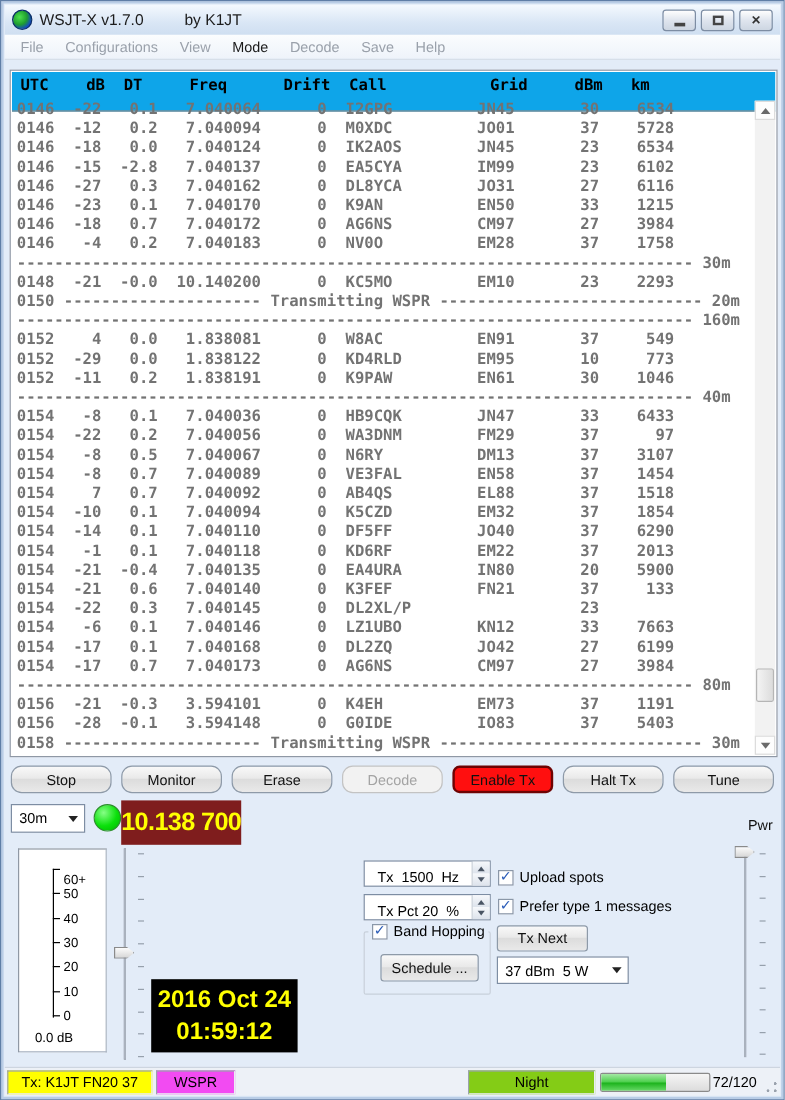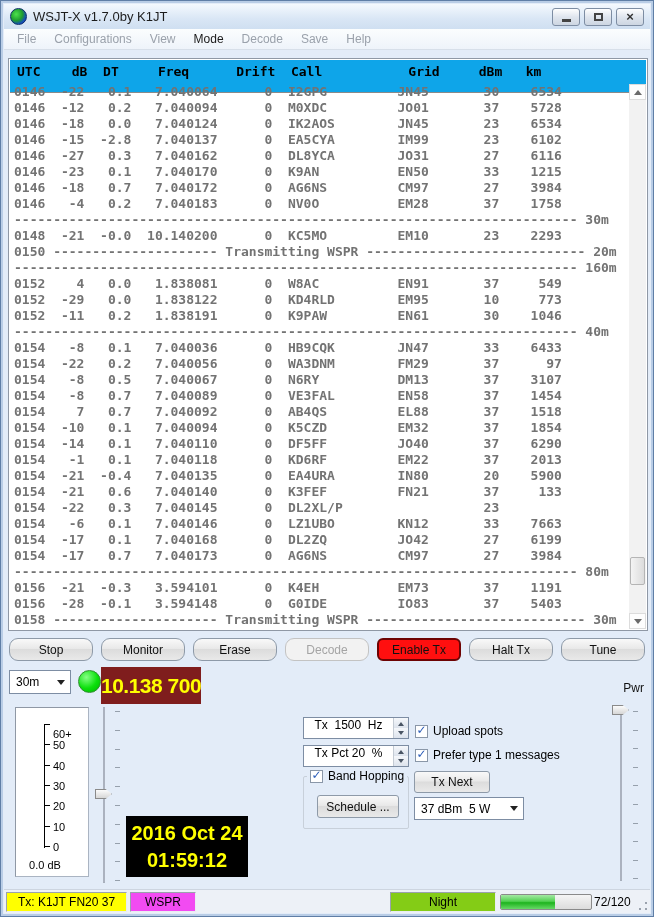--- a/index.html
+++ b/index.html
@@ -13,21 +13,21 @@
     overflow:hidden;
   }
   
   .titlebar{position:absolute;left:3px;top:3px;right:3px;height:25px;
     background:linear-gradient(#f4f9fe,#d9e6f5 60%,#cfdff1);
     display:flex;align-items:center;padding:0 6px;}
   .app-icon{width:17px;height:17px;border-radius:50%;
     background:radial-gradient(circle at 35% 35%,#4de24d,#1f9e2f 45%,#1446c8 75%,#0a2d86);
     border:1px solid #0a2d66;margin-right:6px;flex:0 0 auto;}
   .title-text{font-size:13px;color:#1c1c1c;}
-  .title-by{font-size:13px;color:#1c1c1c;}
+  .title-by{font-size:13px;color:#1c1c1c;margin-left:34px;}
   .winbtns{margin-left:auto;display:flex;gap:4px;}
   .winbtn{width:28px;height:18px;border:1px solid #7d8da3;border-radius:3px;
     background:linear-gradient(#fefefe,#dfe5ee 50%,#cdd6e2);
     display:flex;align-items:center;justify-content:center;color:#333;}
   .g-min{width:9px;height:3px;background:#444;margin-top:7px;}
   .g-max{width:9px;height:8px;border:2px solid #444;}
   .g-close{font-size:13px;font-weight:bold;line-height:1;}
   
   .menubar{position:absolute;left:3px;top:28px;right:3px;height:21px;
     background:linear-gradient(#fbfdfe,#eef3fa);
@@ -92,21 +92,21 @@
   .slider{position:absolute;}
   .sl-track{position:absolute;width:2px;background:#aeb6c2;box-shadow:inset 0 0 1px #8a93a0;}
   .sl-thumb{position:absolute;width:17px;height:10px;
     background:linear-gradient(#fbfbfb,#d7d7d7);border:1px solid #8a8a8a;
     clip-path:polygon(0 0,62% 0,100% 50%,62% 100%,0 100%);}
   .sl-tick{position:absolute;width:5px;height:1px;background:#96a0ac;}
   .audio-slider{left:94px;top:704px;width:30px;height:180px;}
   .pwr-slider{left:608px;top:698px;width:32px;height:188px;}
   
   .spinbox{position:absolute;background:#fff;border:1px solid #7d8da3;height:22px;
-    font-size:12px;color:#000;display:flex;align-items:flex-start;}
+    font-size:12px;color:#000;display:flex;align-items:flex-end;}
   .spin-text{flex:1;text-align:center;white-space:pre;}
   .spin-arrows{width:15px;height:20px;border-left:1px solid #c4cbd4;display:flex;
     flex-direction:column;}
   .spin-cell{flex:1;display:flex;align-items:center;justify-content:center;
     background:linear-gradient(#f6f8fb,#dde3ec);}
   .t-up{width:0;height:0;border:3px solid transparent;border-bottom:4px solid #4a5564;margin-top:-2px;}
   .t-down{width:0;height:0;border:3px solid transparent;border-top:4px solid #4a5564;margin-bottom:-2px;}
   .checkrow{position:absolute;display:flex;align-items:center;font-size:12px;color:#000;}
   .cb{width:13px;height:13px;background:#fff;border:1px solid #8a97a8;margin-right:5px;
     display:flex;align-items:center;justify-content:center;flex:0 0 auto;}

